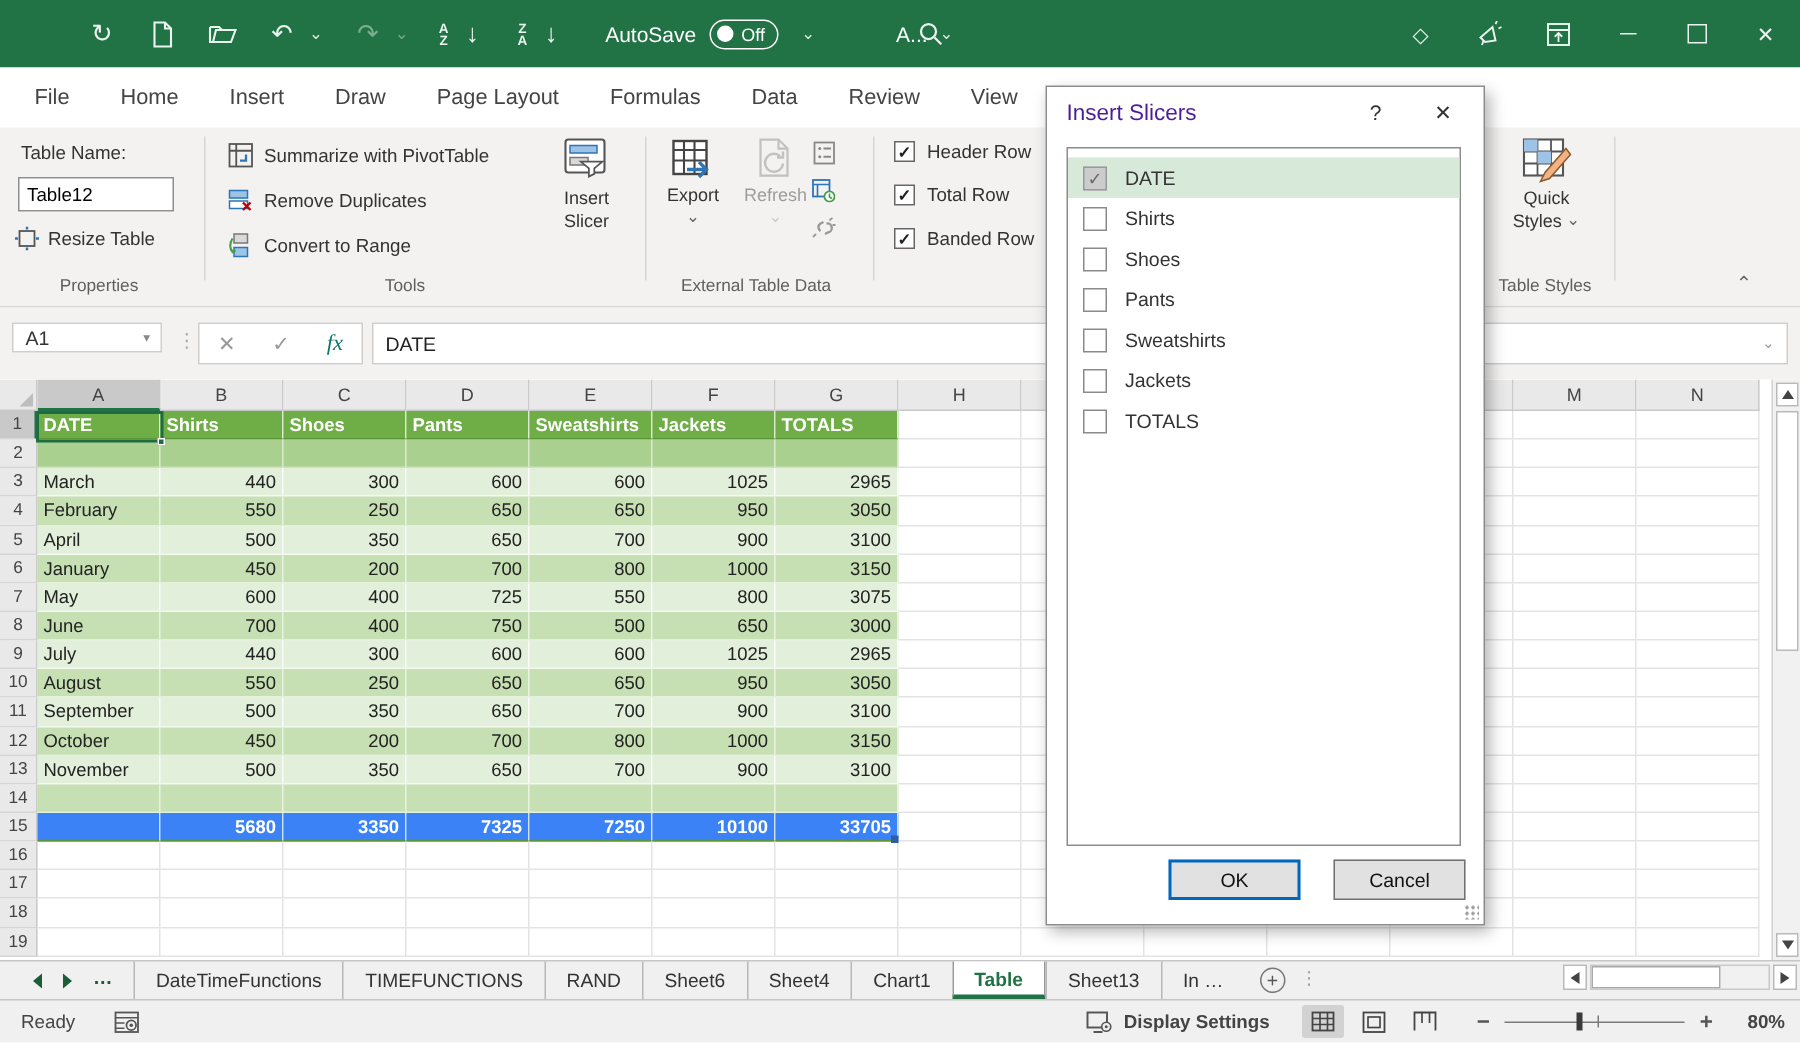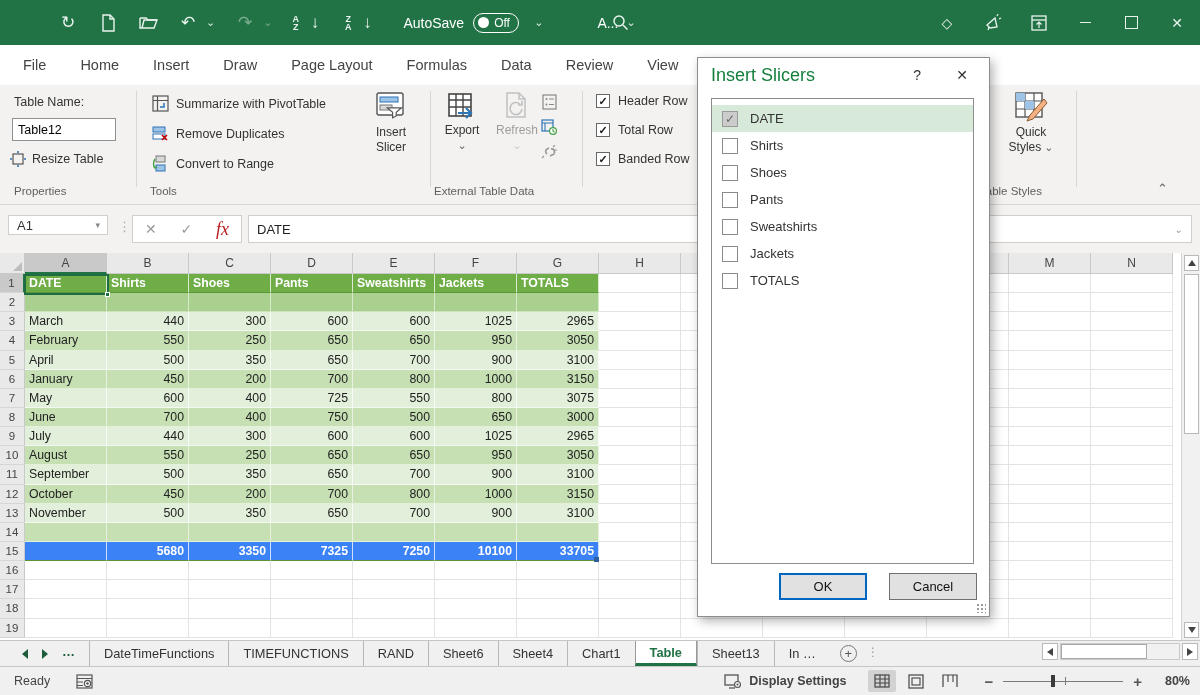--- a/index.html
+++ b/index.html
@@ -28,21 +28,21 @@
 
   
   .tabrow{position:absolute;top:45px;left:0;width:1200px;height:40px;background:#fff;display:flex;align-items:center;}
   .rtab{font-size:14.5px;color:#444;padding:0 17px;height:40px;display:flex;align-items:center;white-space:nowrap;}
   .tabrow-right{position:absolute;right:14px;top:49px;display:flex;align-items:center;gap:12px;}
   .pillbtn{border:1px solid #c8c8c8;border-radius:3px;height:30px;display:flex;align-items:center;justify-content:center;padding:0 8px;background:#fff;gap:5px;color:#217346;}
 
   
   .ribbon{position:absolute;top:85px;left:0;width:1200px;height:120px;background:#f3f2f1;border-bottom:1px solid #d8d6d4;}
   .gsep{position:absolute;top:6px;width:1px;height:96px;background:#d8d6d4;}
-  .glabel{position:absolute;top:100px;font-size:11.5px;color:#605e5c;text-align:left;}
+  .glabel{position:absolute;top:100px;font-size:11.5px;color:#605e5c;text-align:center;}
   .tn-label{position:absolute;left:14px;top:10px;font-size:12.5px;color:#333;}
   .tn-input{position:absolute;left:12px;top:33px;width:104px;height:23px;border:1px solid #8f8f8f;background:#fff;
             font-size:12.5px;padding:0 5px;font-family:"Liberation Sans",sans-serif;}
   .resize-btn{position:absolute;left:10px;top:66px;display:flex;align-items:center;gap:6px;font-size:12.5px;color:#333;}
   .toolbtn{position:absolute;left:152px;display:flex;align-items:center;gap:7px;font-size:12.5px;color:#333;white-space:nowrap;}
   .bigbtn{position:absolute;display:flex;flex-direction:column;align-items:center;font-size:12px;color:#333;text-align:center;line-height:15px;}
   .smlicons{position:absolute;left:540px;top:8px;display:flex;flex-direction:column;gap:7px;}
   .smico{width:18px;height:18px;display:flex;align-items:center;justify-content:center;}
   .cbrow{position:absolute;left:596px;display:flex;align-items:center;gap:8px;font-size:12.5px;color:#333;white-space:nowrap;}
   .cbbox{width:14px;height:14px;border:1px solid #666;background:#fff;display:flex;align-items:center;justify-content:center;
@@ -50,21 +50,21 @@
   .collapse{position:absolute;right:32px;top:96px;color:#666;font-size:13px;}
 
   
   .fbar{position:absolute;top:205px;left:0;width:1200px;height:48px;background:#f3f2f1;display:flex;align-items:center;}
   .namebox{position:absolute;left:8px;top:10px;width:100px;height:20px;background:#fff;border:1px solid #d0cecc;
            display:flex;align-items:center;font-size:13px;padding-left:8px;}
   .namebox .dd{margin-left:auto;margin-right:7px;color:#888;font-size:9px;}
   .fgrip{position:absolute;left:118px;top:14px;color:#aaa;font-size:13px;letter-spacing:-2px;}
   .fcmds{position:absolute;left:132px;top:10px;width:110px;height:28px;background:#fff;border:1px solid #d0cecc;
          display:flex;align-items:center;justify-content:space-around;color:#999;font-size:14px;}
-  .fxi{font-style:italic;font-family:"Liberation Serif",serif;color:#b91c1c;font-size:18px;}
+  .fxi{font-style:italic;font-family:"Liberation Serif",serif;color:#0f766e;font-size:15px;}
   .finput{position:absolute;left:248px;top:10px;width:944px;height:28px;background:#fff;border:1px solid #d0cecc;
           display:flex;align-items:center;font-size:13px;padding-left:8px;color:#222;}
   .finput .expand{margin-left:auto;margin-right:8px;color:#999;font-size:10px;}
 
   
   .gridwrap{position:absolute;top:253px;left:0;width:1181px;height:387px;overflow:hidden;background:#fff;}
   .ghead{display:flex;height:21px;}
   .corner{width:25px;height:21px;background:#e9e9e9;border-right:1px solid #c9c9c9;border-bottom:1px solid #c9c9c9;position:relative;}
   .corner:after{content:"";position:absolute;right:2px;bottom:2px;border-left:9px solid transparent;border-bottom:9px solid #bdbdbd;}
   .ch{width:82px;height:21px;background:#e9e9e9;border-right:1px solid #c9c9c9;border-bottom:1px solid #c9c9c9;
@@ -130,21 +130,21 @@
   .zline{width:120px;height:1px;background:#7a7a7a;position:relative;}
   .zthumb{position:absolute;left:48px;top:-5.5px;width:4px;height:12px;background:#3b3b3b;}
   .ztick{position:absolute;left:62px;top:-3.5px;width:1px;height:8px;background:#7a7a7a;}
   .zsign{font-size:15px;color:#555;}
   .zpct{width:34px;text-align:right;}
 
   
   .dialog{position:absolute;left:697px;top:57px;width:293px;height:560px;background:#fff;border:1px solid #8c8c8c;
           box-shadow:3px 4px 10px rgba(0,0,0,.3);z-index:50;}
   .dtitlebar{position:absolute;left:0;top:0;right:0;height:34px;display:flex;align-items:center;}
-  .dtitle{font-size:18px;color:#15803d;padding-left:13px;}
+  .dtitle{font-size:15px;color:#4c1d95;padding-left:13px;}
   .dhelp{position:absolute;right:68px;top:9px;font-size:14px;color:#333;}
   .dclose{position:absolute;right:10px;top:4px;width:34px;height:26px;display:flex;align-items:center;justify-content:center;
           font-size:14px;color:#333;}
   .dlist{position:absolute;left:13px;top:40px;width:263px;height:466px;border:1px solid #8c8c8c;background:#fff;padding-top:6px;}
   .dfield{height:27px;display:flex;align-items:center;gap:12px;padding-left:10px;font-size:13px;color:#333;}
   .dfield.hl{background:#d7ead9;}
   .dcheck{width:16px;height:16px;border:1px solid #8a8a8a;background:#fff;display:flex;align-items:center;justify-content:center;
           font-size:12px;color:#6a6a6a;flex:none;}
   .dfield.hl .dcheck{background:#cccccc;border-color:#999;}
   .dbtns{position:absolute;left:0;bottom:16px;right:12px;display:flex;justify-content:flex-end;gap:22px;}

